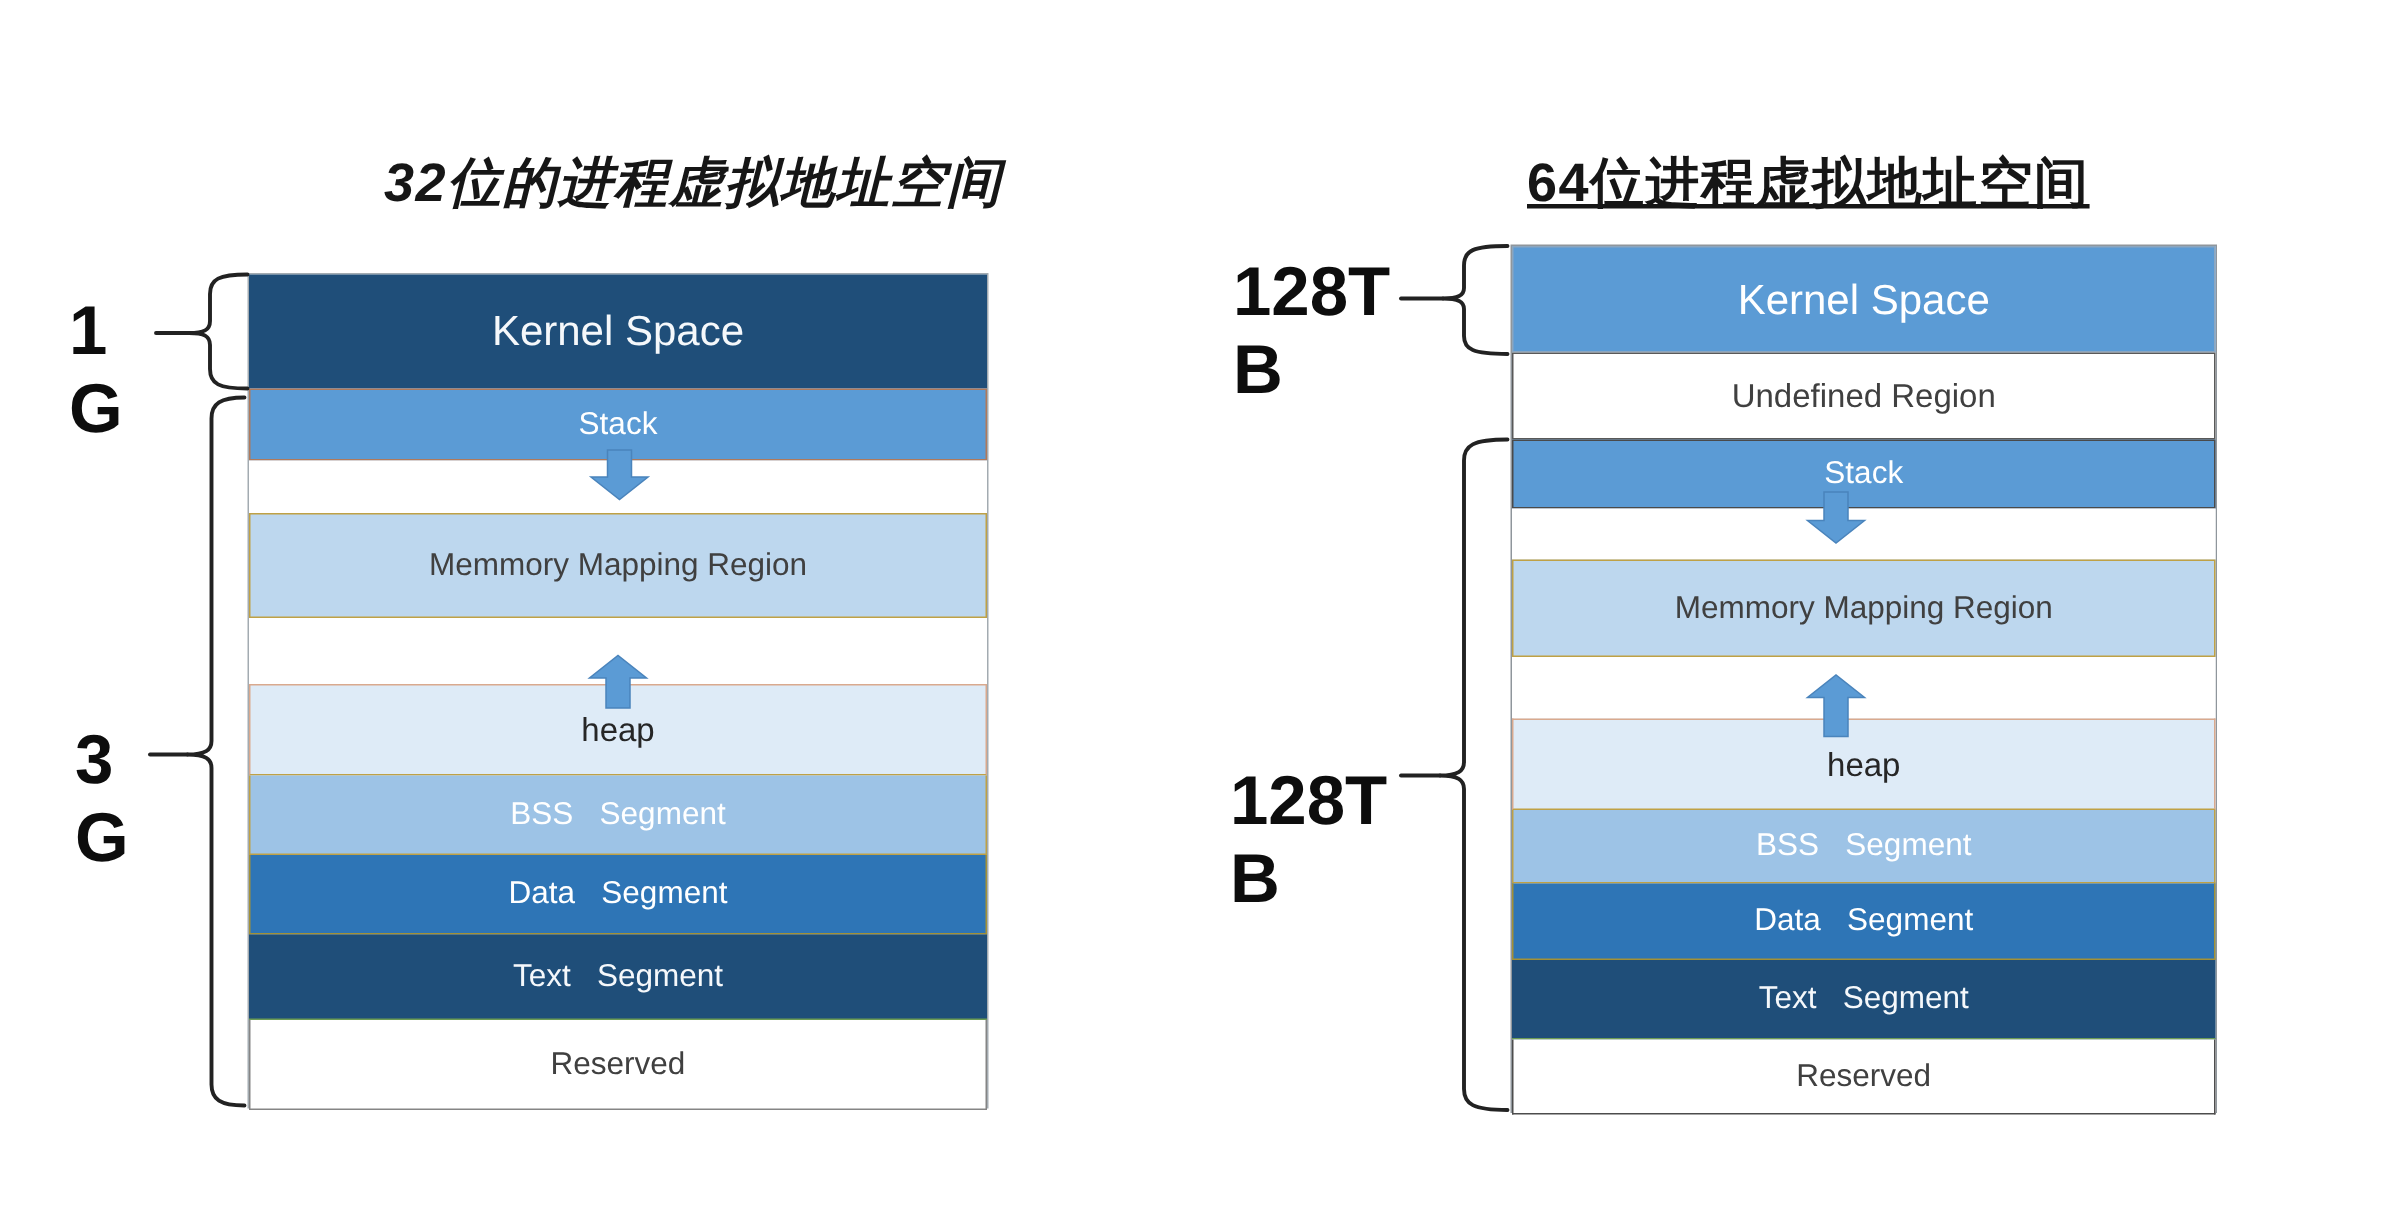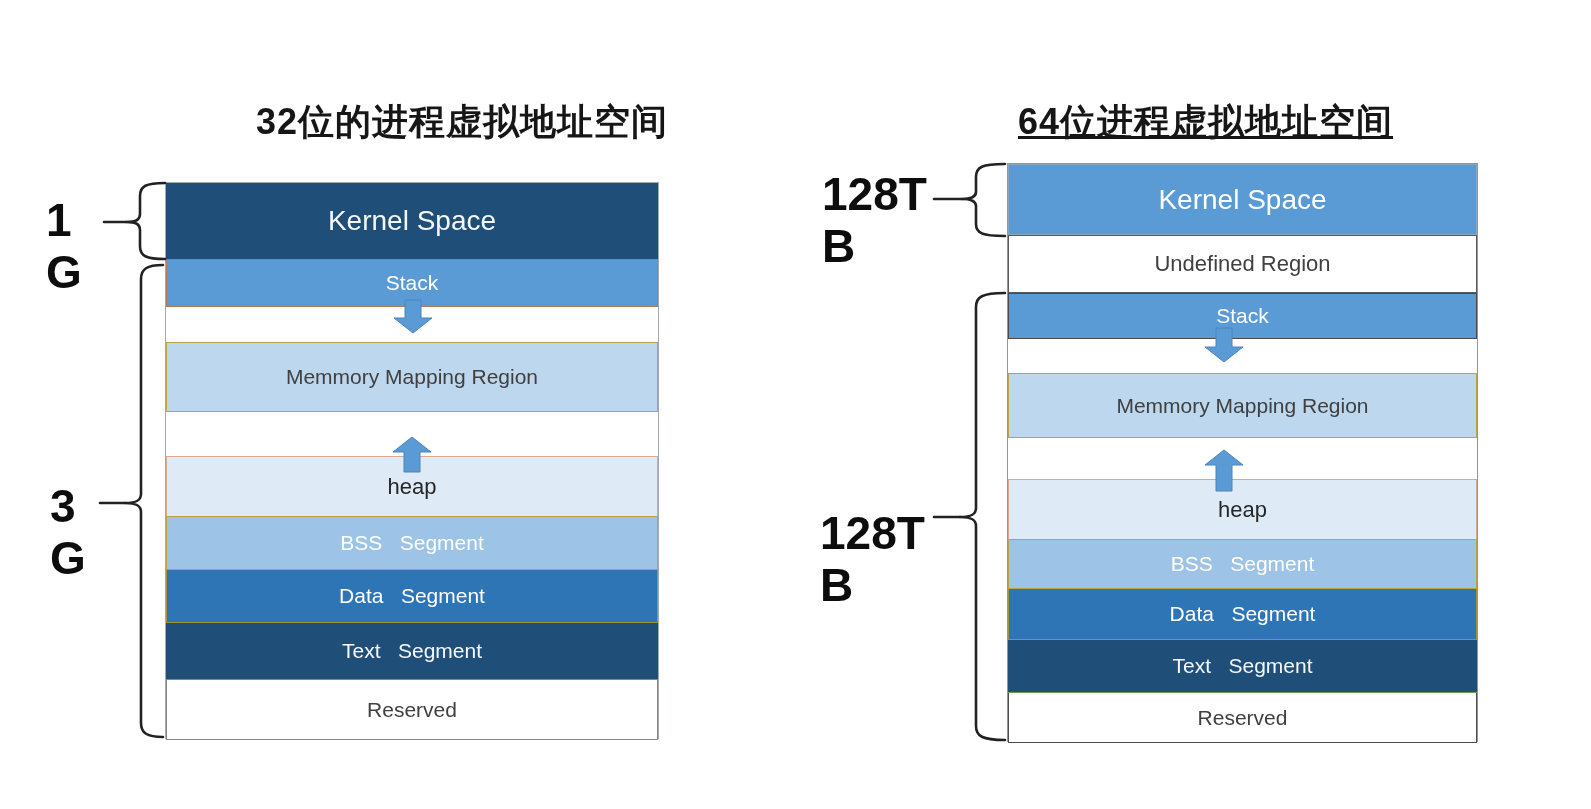--- a/index.html
+++ b/index.html
@@ -5,21 +5,21 @@
   html,body{margin:0;padding:0;}
   body{
     width:1591px;height:809px;position:relative;overflow:hidden;
     background:#ffffff;
     font-family:"Liberation Sans","DejaVu Sans",sans-serif;
   }
   .title{
     position:absolute;top:98px;font-size:36px;font-weight:700;color:#161616;
     white-space:nowrap;letter-spacing:1px;
   }
-  .title-left{left:256px;}
+  .title-left{left:256px;font-style:italic;}
   .title-right{left:1018px;text-decoration:underline;}
   .size-label{
     position:absolute;font-size:46px;font-weight:700;color:#0d0d0d;line-height:52px;
     white-space:nowrap;
   }
   .col{position:absolute;box-sizing:border-box;border:1px solid #a3abb1;}
   .col-left{left:165px;top:182px;width:494px;height:557px;}
   .col-right{left:1007px;top:163px;width:471px;height:579px;border-color:#8f969c;}
   .seg{
     box-sizing:border-box;width:100%;

